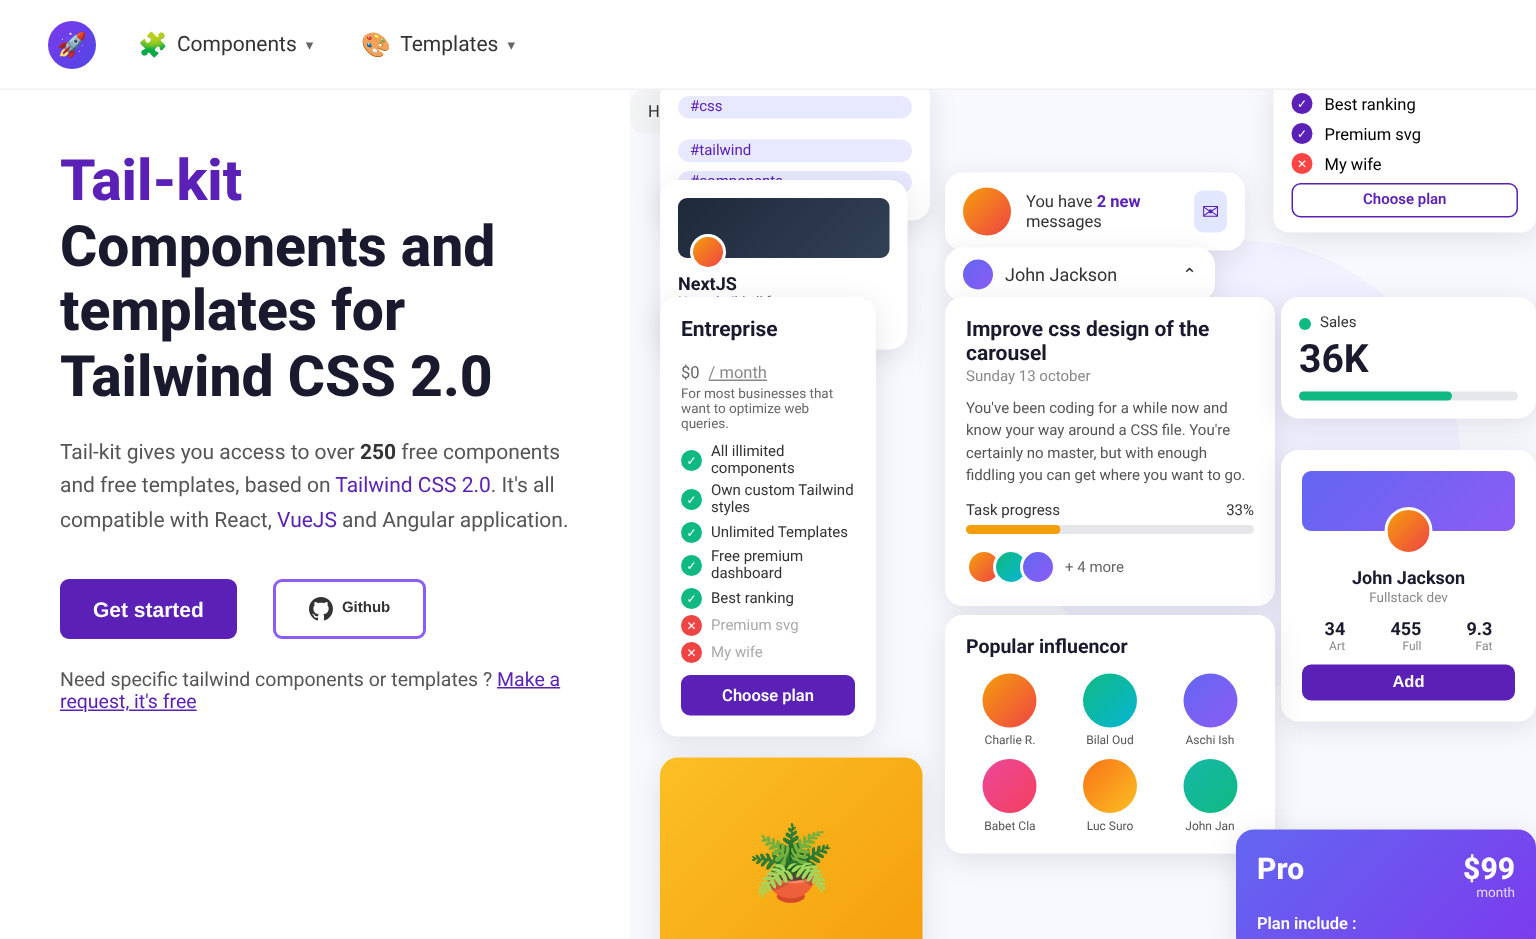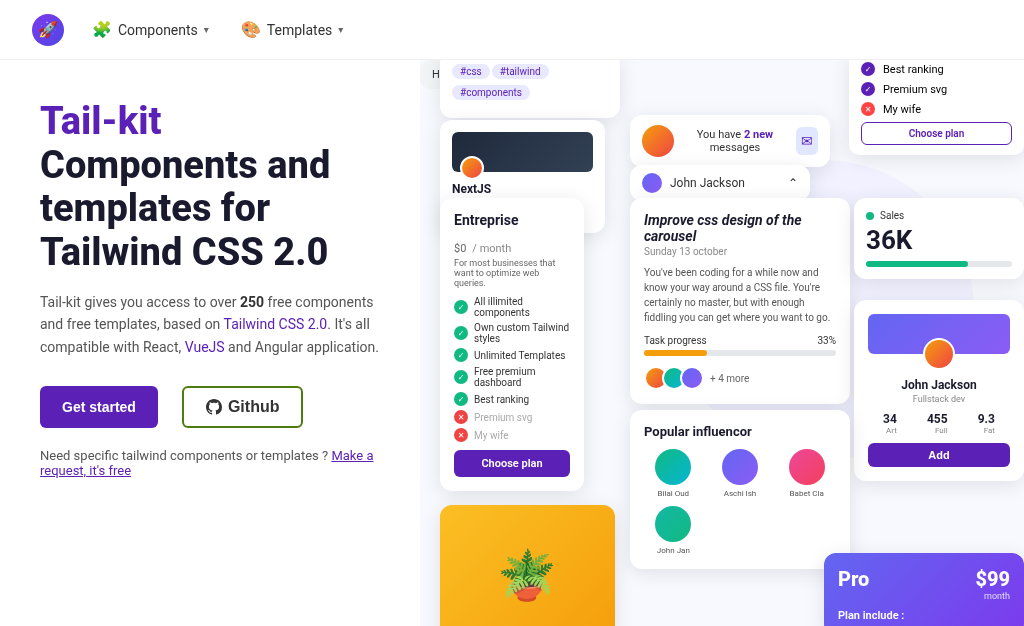--- a/index.html
+++ b/index.html
@@ -102,24 +102,24 @@
       border: none;
       padding: 10px 22px;
       border-radius: 6px;
       font-size: 14px;
       font-weight: 600;
       cursor: pointer;
     }
     .btn-secondary {
       background: white;
       color: #333;
-      border: 2px solid #4d7c0f;
+      border: 2px solid #8b5cf6;
       padding: 10px 22px;
       border-radius: 6px;
-      font-size: 16px;
+      font-size: 10px;
       font-weight: 600;
       cursor: pointer;
       display: flex;
       align-items: center;
       gap: 6px;
     }
     .github-icon {
       width: 16px;
       height: 16px;
     }
@@ -151,23 +151,24 @@
 
     
     .card-tags {
       top: -8px;
       left: 20px;
       width: 180px;
       padding: 12px;
     }
     .tag-row {
       display: flex;
-      gap: 2px;
+      gap: 14px;
       margin-bottom: 6px;
       flex-wrap: wrap;
+      flex-direction: column;
     }
     .tag {
       background: #e8e8ff;
       color: #5b21b6;
       font-size: 10px;
       padding: 2px 8px;
       border-radius: 12px;
     }
 
     
@@ -260,21 +261,20 @@
 
     
     .card-notification {
       top: 55px;
       left: 210px;
       width: 200px;
       padding: 10px 12px;
       display: flex;
       align-items: center;
       gap: 10px;
-      text-align: center;
     }
     .notif-avatar {
       width: 32px;
       height: 32px;
       border-radius: 50%;
       background: linear-gradient(135deg, #f59e0b, #ef4444);
       flex-shrink: 0;
     }
     .notif-text {
       font-size: 11px;
@@ -438,21 +438,20 @@
       top: 138px;
       left: 210px;
       width: 220px;
       padding: 14px;
     }
     .task-title {
       font-size: 14px;
       font-weight: 700;
       color: #1a1a2e;
       margin-bottom: 2px;
-      font-style: italic;
     }
     .task-date {
       font-size: 10px;
       color: #888;
       margin-bottom: 8px;
     }
     .task-body {
       font-size: 10px;
       color: #555;
       line-height: 1.5;
@@ -843,21 +842,21 @@
           <span>John Jackson</span>
         </div>
         <span>⌃</span>
       </div>
     </div>
 
     <div class="card card-pricing">
       <div class="pricing-plan">Entreprise</div>
       <div class="pricing-price">
         <span>$0</span>
-        <span style="font-size:11px;color:#888;font-weight:400;">/ month</span>
+        <span style="font-size:11px;color:#888;font-weight:400;text-decoration:underline;">/ month</span>
       </div>
       <div class="pricing-note">For most businesses that want to optimize web queries.</div>
       <div class="pricing-feature">
         <div class="check-green">✓</div>
         <span>All illimited components</span>
       </div>
       <div class="pricing-feature">
         <div class="check-green">✓</div>
         <span>Own custom Tailwind styles</span>
       </div>
@@ -934,30 +933,38 @@
           <div class="john-stat-label">Fat</div>
         </div>
       </div>
       <button class="btn-add">Add</button>
     </div>
 
     <div class="card card-influencer">
       <div class="influencer-title">Popular influencor</div>
       <div class="influencer-grid">
         <div class="influencer-item">
+          <div class="influencer-avatar" style="background:linear-gradient(135deg,#f59e0b,#ef4444);"></div>
+          <div class="influencer-name">Charlie R.</div>
+        </div>
+        <div class="influencer-item">
           <div class="influencer-avatar" style="background:linear-gradient(135deg,#10b981,#06b6d4);"></div>
           <div class="influencer-name">Bilal Oud</div>
         </div>
         <div class="influencer-item">
           <div class="influencer-avatar" style="background:linear-gradient(135deg,#6366f1,#8b5cf6);"></div>
           <div class="influencer-name">Aschi Ish</div>
         </div>
         <div class="influencer-item">
           <div class="influencer-avatar" style="background:linear-gradient(135deg,#ec4899,#f43f5e);"></div>
           <div class="influencer-name">Babet Cla</div>
+        </div>
+        <div class="influencer-item">
+          <div class="influencer-avatar" style="background:linear-gradient(135deg,#f97316,#fbbf24);"></div>
+          <div class="influencer-name">Luc Suro</div>
         </div>
         <div class="influencer-item">
           <div class="influencer-avatar" style="background:linear-gradient(135deg,#14b8a6,#10b981);"></div>
           <div class="influencer-name">John Jan</div>
         </div>
       </div>
     </div>
 
 
     <div class="card card-plant">

